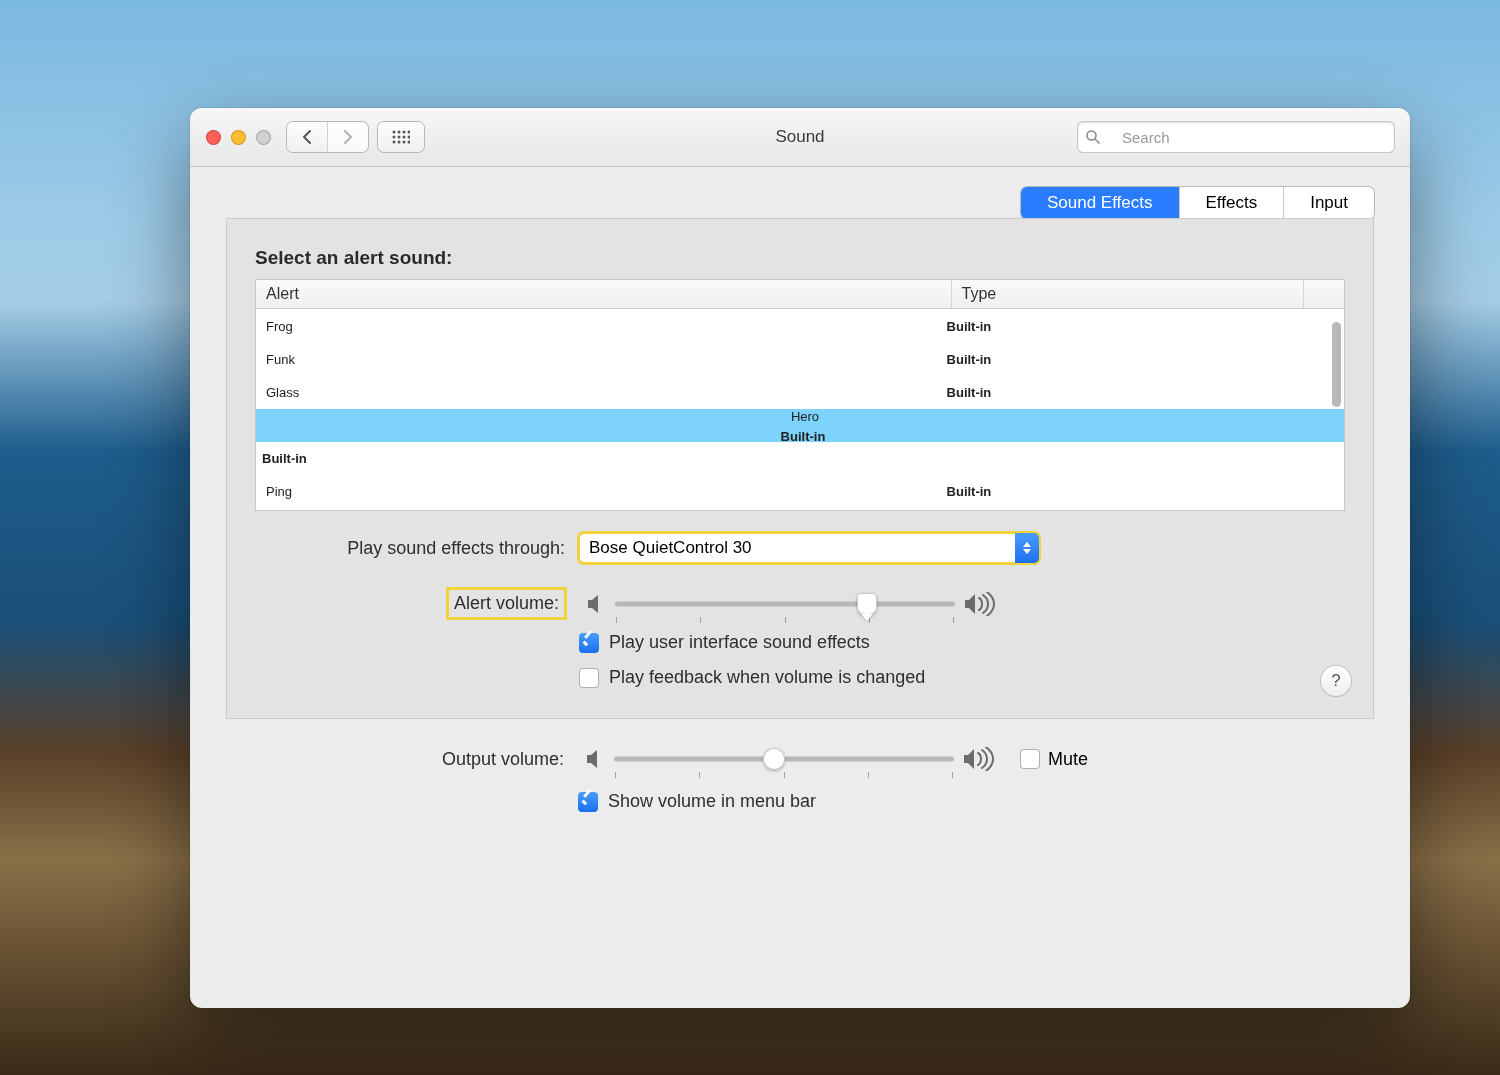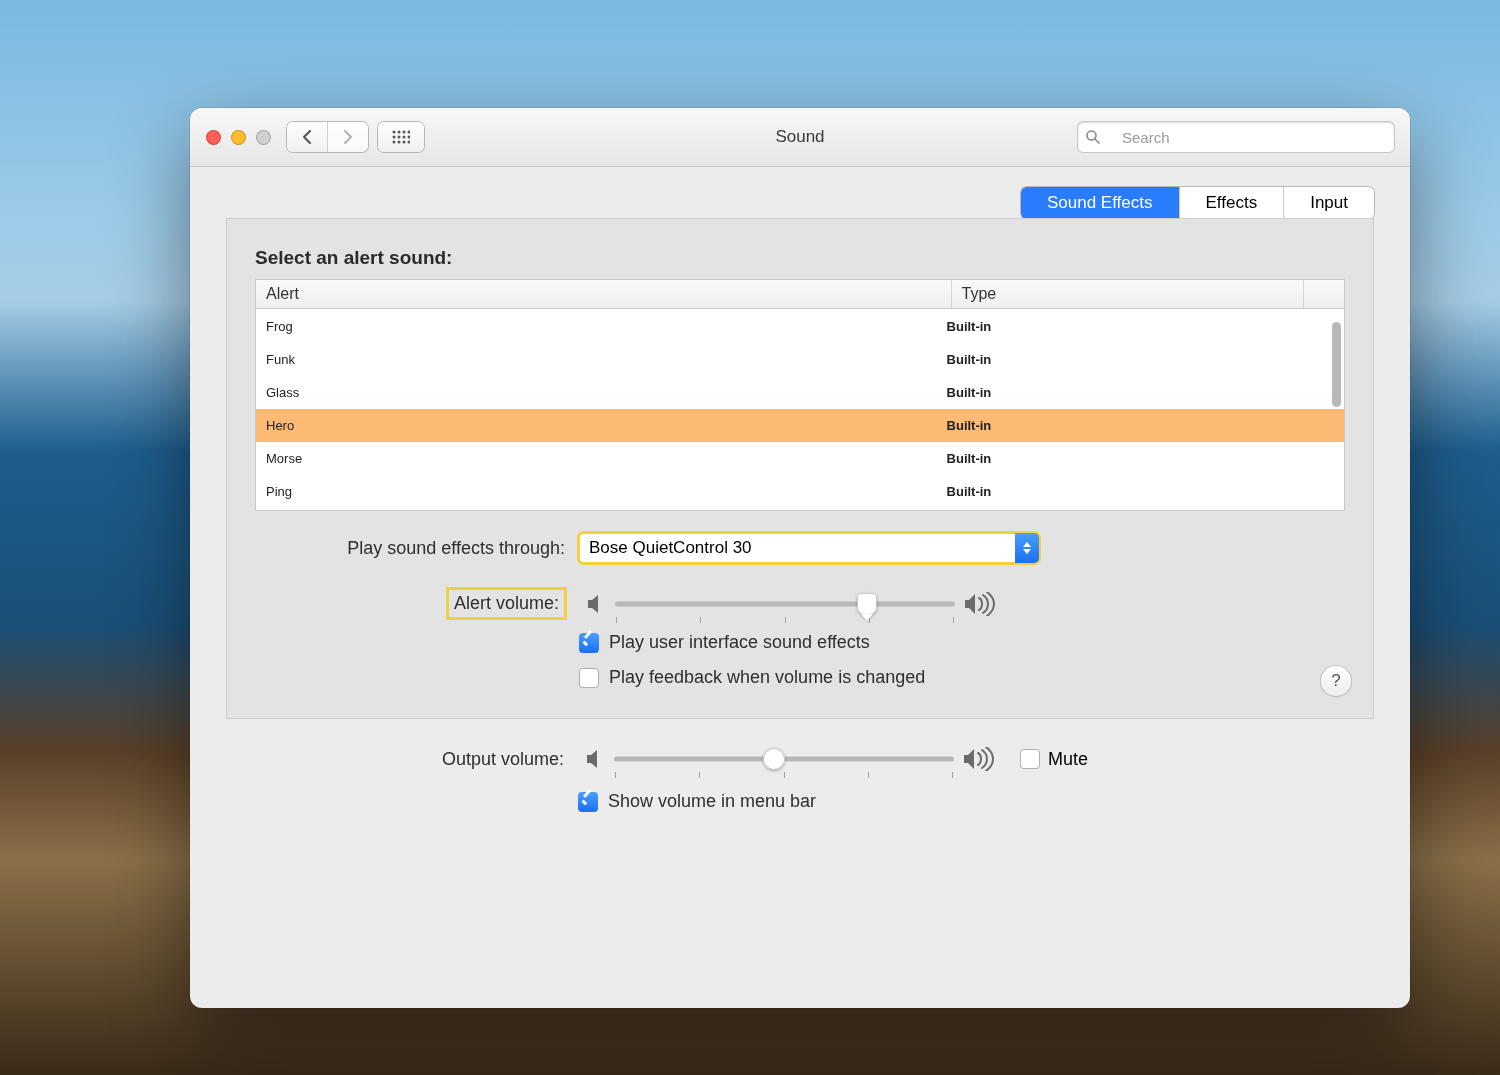--- a/index.html
+++ b/index.html
@@ -84,21 +84,21 @@
     background:#fff;
     height: 230px;
     position:relative;
     overflow:hidden;
   }
   .thead { display:flex; background:linear-gradient(#fafafa,#efefef); border-bottom:1px solid #c8c8c8; font-size:16px; color:#333;}
   .th { padding:5px 10px; border-right:1px solid #d4d4d4;}
   .th.name{ flex:0 0 62%; } .th.type{ flex:1; } .th.spacer{ flex:0 0 20px; border-right:none;}
   .tbody { position:absolute; top:30px; bottom:0; left:0; right:0; overflow:hidden;}
   .row { display:flex; font-size:13px; color:#222; height:33px; align-items:center;}
-  .row.sel { background:#fdba74; }
+  .row.sel { background:#7dd3fc;flex-direction:column; }
   .cell.name{ flex:0 0 62%; padding-left:10px;} .cell.type{ flex:1; padding-left:6px;font-weight:bold;}
   .vscroll { position:absolute; right:3px; top:42px; width:9px; height:85px; background:#b8b8b8; border-radius:5px;}
 
   .formrow { display:flex; align-items:center; margin-top:22px; }
   .formrow .lbl { width: 310px; text-align:right; padding-right:14px; font-size:18px; color:#2e2e2e;}
   .select {
     position:relative;
     width: 450px; height:30px;
     background:#fff; border-radius:5px;
     box-shadow:0 0 0 1px #b8b8b8, 0 1px 1px rgba(0,0,0,.05);
@@ -219,21 +219,20 @@
             </div>
             <div class="row">
               <div class="cell name">Glass</div>
               <div class="cell type">Built-in</div>
             </div>
             <div class="row sel">
               <div class="cell name">Hero</div>
               <div class="cell type">Built-in</div>
             </div>
             <div class="row">
-              <div class="cell name">Morse</div>
               <div class="cell type">Built-in</div>
             </div>
             <div class="row">
               <div class="cell name">Ping</div>
               <div class="cell type">Built-in</div>
             </div>
           </div>
         <div class="vscroll"></div>
       </div>
 

